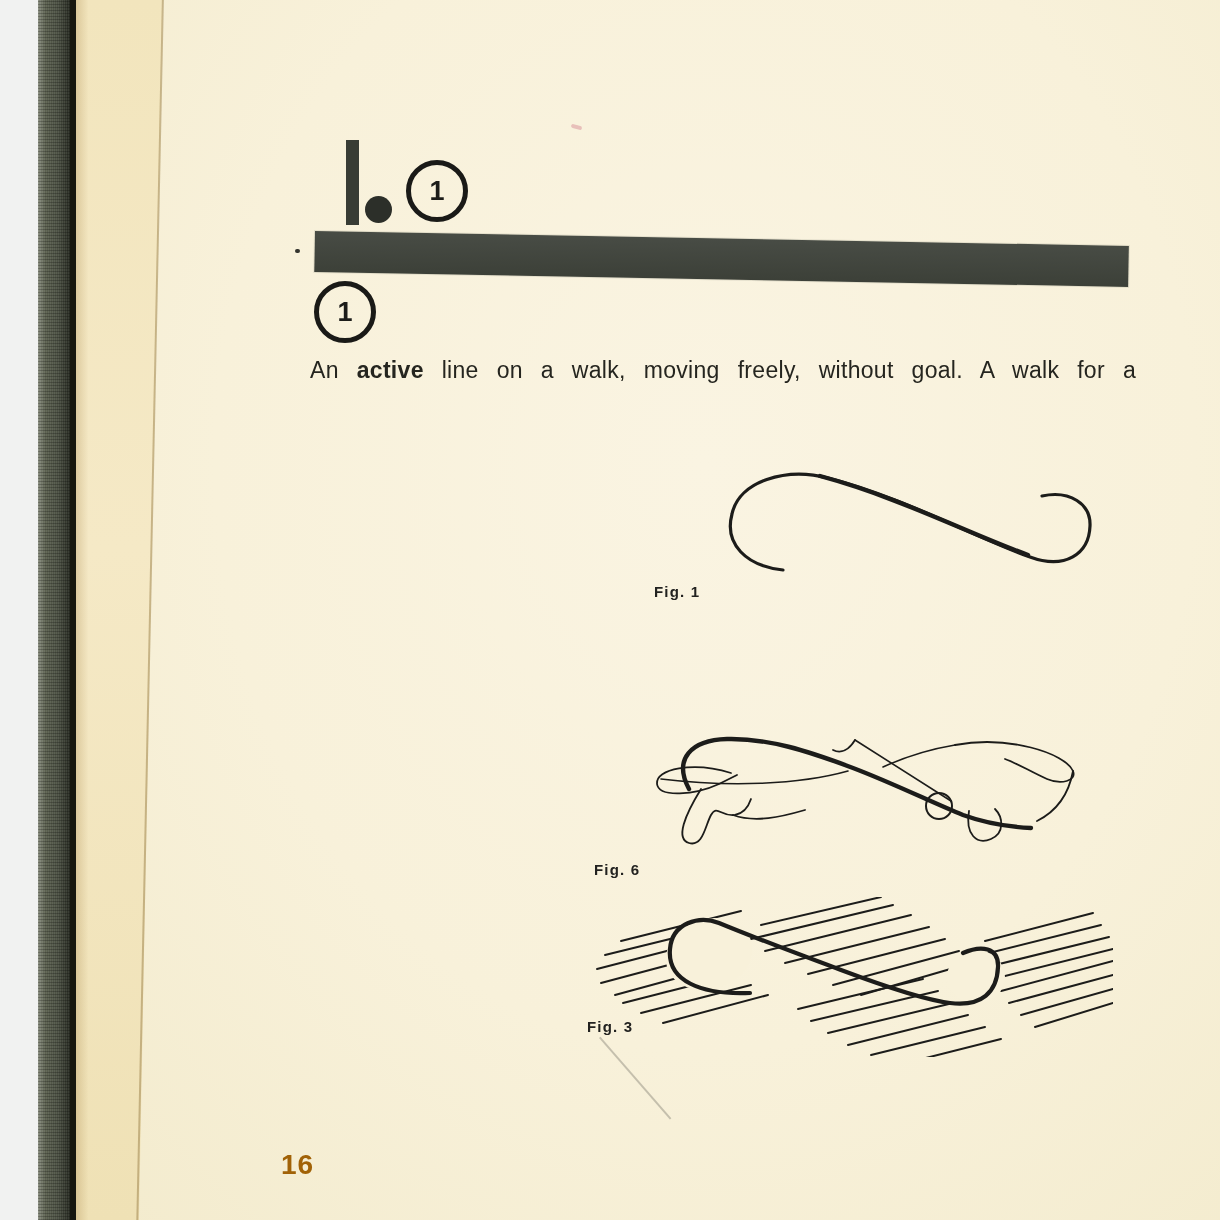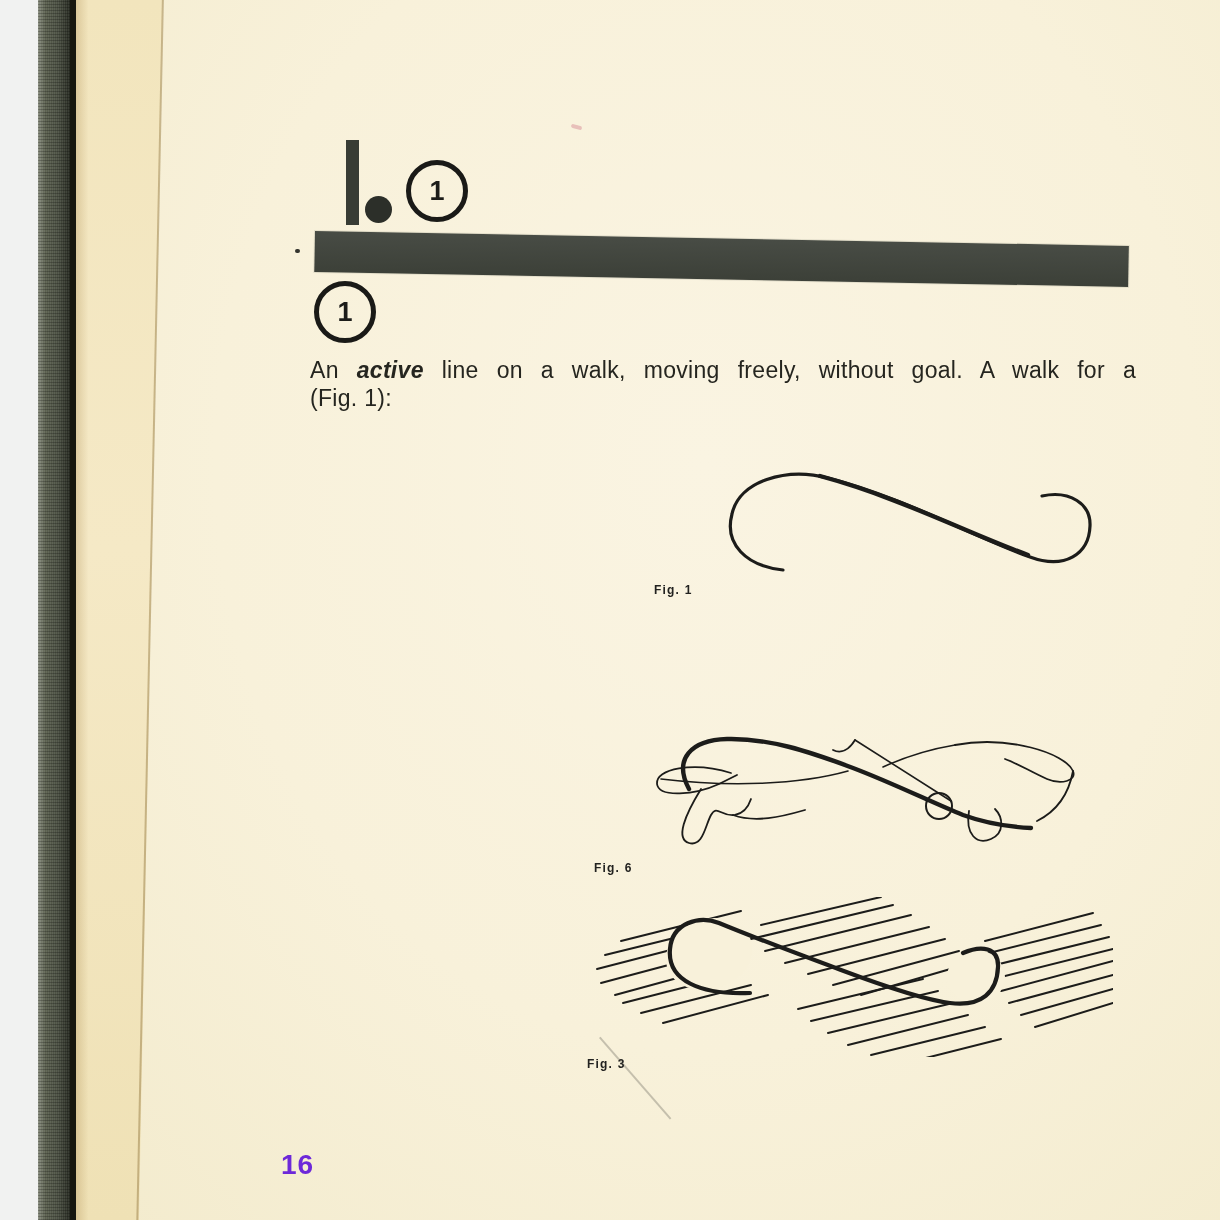--- a/index.html
+++ b/index.html
@@ -31,23 +31,23 @@
   .circle-bottom{left:314px;top:281px;}
   .rule-bar{position:absolute;left:315px;top:231px;width:814px;height:41px;
     background:linear-gradient(180deg,#484c45,#3c4038);outline:1px solid #26292217;
     transform:rotate(1.05deg);transform-origin:left top;}
 
   
   .body-text{position:absolute;color:#25251f;font-size:23px;line-height:28px;letter-spacing:.3px;}
   .p1{left:310px;top:356px;width:826px;}
   .jline{text-align:justify;text-align-last:justify;}
   .p2{left:312px;top:661px;width:840px;word-spacing:3px;}
-  .bold{font-weight:700;font-style:italic;}
-  .fig-label{position:absolute;color:#222220;font-weight:700;font-size:12px;letter-spacing:1.2px;}
-  .pageno{position:absolute;left:281px;top:1149px;color:#6d28d9;font-weight:700;font-size:28px;letter-spacing:1px;}
+  .bold{font-weight:700;}
+  .fig-label{position:absolute;color:#222220;font-weight:700;font-size:15px;letter-spacing:1.2px;}
+  .pageno{position:absolute;left:281px;top:1149px;color:#a16207;font-weight:700;font-size:28px;letter-spacing:1px;}
 
   .figsvg{position:absolute;}
   .figsvg path, .figsvg line, .figsvg circle{stroke:#1c1c1a;fill:none;stroke-linecap:round;}
 
   
   .speck{position:absolute;left:295px;top:249px;width:5px;height:4px;background:#34342e;border-radius:2px;}
   .smudge{position:absolute;left:571px;top:125px;width:11px;height:4px;background:rgba(205,110,130,.38);
     border-radius:2px;transform:rotate(15deg);}
   .scratch{position:absolute;left:599px;top:1038px;width:1.5px;height:108px;background:rgba(45,45,40,.25);
     transform:rotate(-41deg);transform-origin:top left;}
@@ -68,21 +68,20 @@
   <div class="num-circle circle-top">
     <span>1</span>
   </div>
   <div class="rule-bar"></div>
   <div class="num-circle circle-bottom">
     <span>1</span>
   </div>
 
   <div class="body-text p1">
     <div class="jline"><span>An</span> <span class="bold">active</span> <span>line on a walk, moving freely, without goal. A walk for a</span></div>
-    <div>(Fig. 1):</div>
   </div>
 
   <svg class="figsvg" style="left:698px;top:460px;" width="400" height="125" viewBox="0 0 400 125">
     <path d="M 85,110 C 48,106 26,84 34,54 C 41,21 88,7 130,18 C 205,37 276,77 332,97 C 367,110 391,94 392,66 C 393,44 372,30 344,36" stroke-width="3.2"></path>
     <path d="M 122,16 C 200,37 272,74 330,95" stroke-width="4.4"></path>
   </svg>
   <div class="fig-label" style="left:654px;top:583px;">Fig. 1</div>
 
   <svg class="figsvg" style="left:633px;top:727px;" width="460" height="135" viewBox="0 0 460 135">
     <path d="M 98,46 C 60,34 22,42 24,57 C 26,71 62,68 86,57 C 94,53 100,50 104,48" stroke-width="1.8"></path>
@@ -129,21 +128,21 @@
         <line x1="218" y1="124" x2="345" y2="94"></line>
       <line x1="235" y1="136" x2="360" y2="106"></line>
         <line x1="255" y1="148" x2="375" y2="118"></line>
       <line x1="278" y1="158" x2="392" y2="130"></line>
         <line x1="305" y1="168" x2="408" y2="142"></line>
     </g>
     <ellipse cx="116" cy="57" rx="44" ry="35" transform="rotate(-18 116 57)" fill="#f8f1da" stroke="none"></ellipse>
     <ellipse cx="383" cy="80" rx="29" ry="27" fill="#f8f1da" stroke="none"></ellipse>
     <path d="M 157,96 C 108,98 74,84 77,52 C 79,26 106,18 126,26 C 155,38 205,57 248,73 C 296,91 332,103 357,106 C 389,110 404,95 405,70 C 406,50 388,48 370,56" stroke-width="4.2"></path>
   </svg>
-  <div class="fig-label" style="left:587px;top:1018px;margin-top:39px;">Fig. 3</div>
+  <div class="fig-label" style="left:587px;top:1018px;">Fig. 3</div>
 
 
   <div class="pageno">16</div>
 
   <div class="speck"></div>
   <div class="smudge"></div>
   <div class="scratch"></div>
 
 </div>
 

